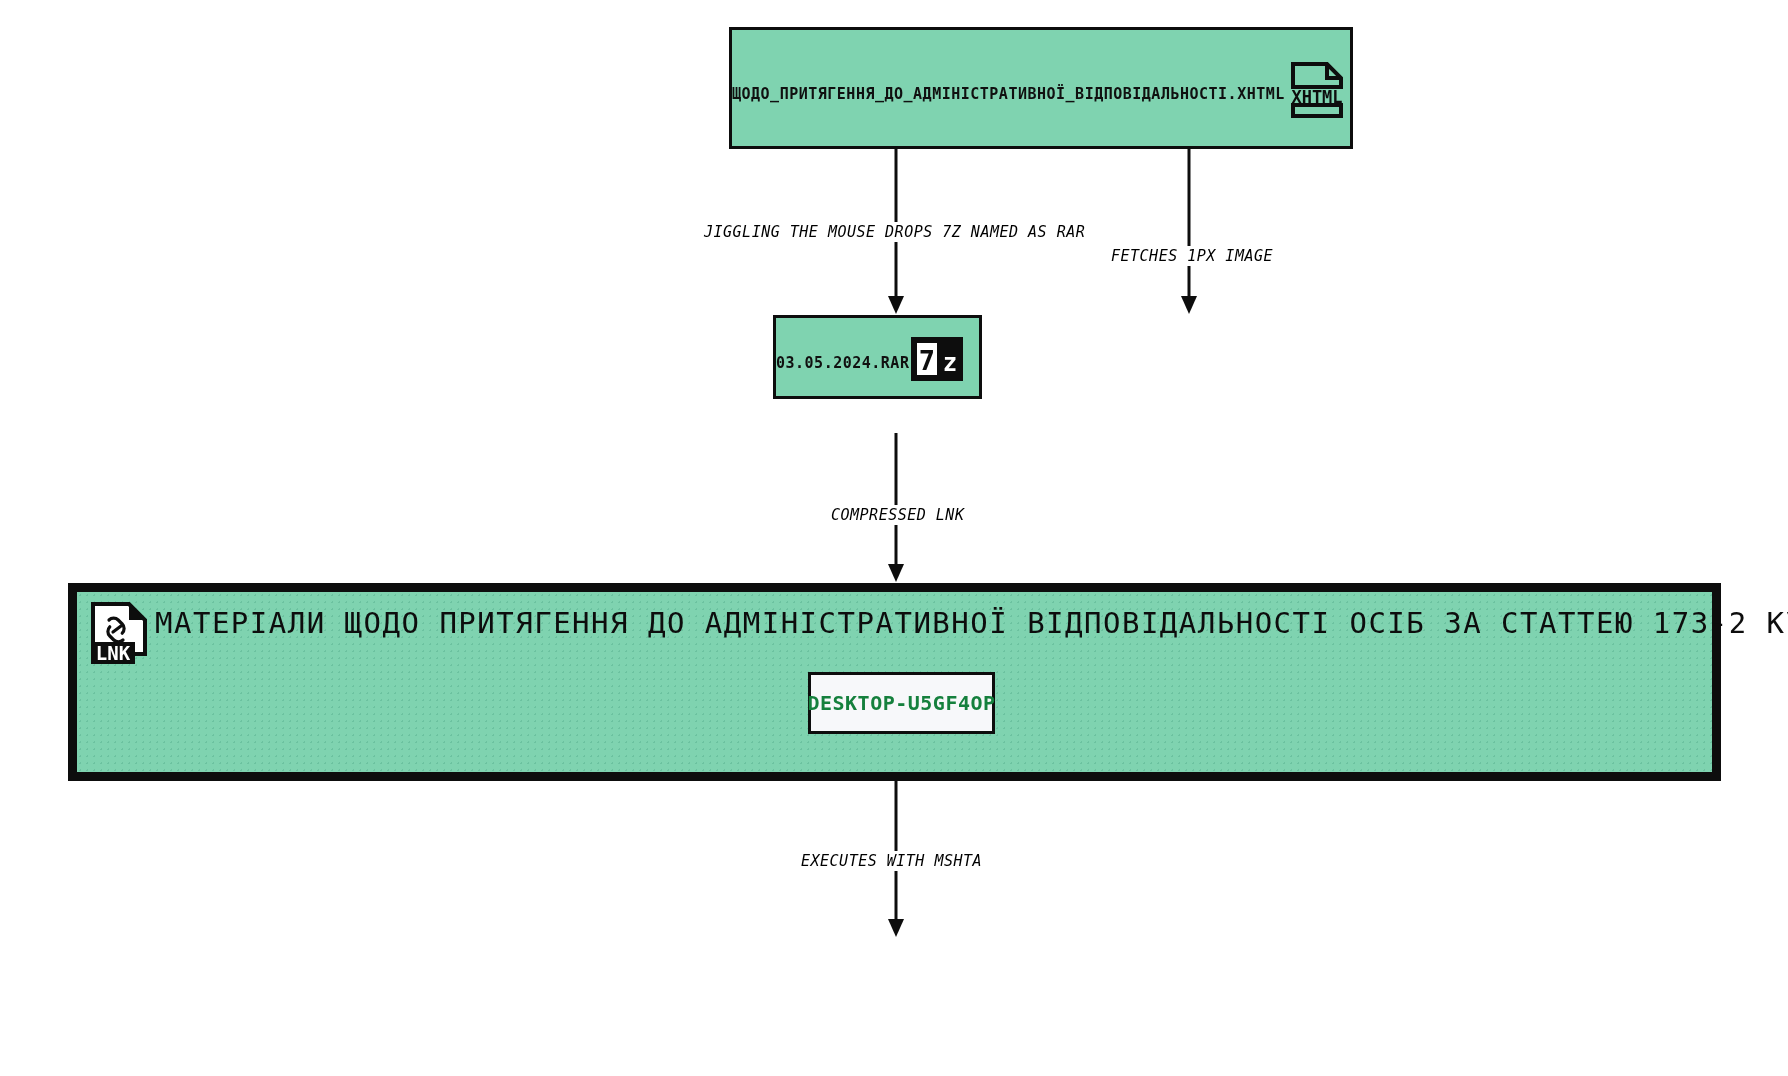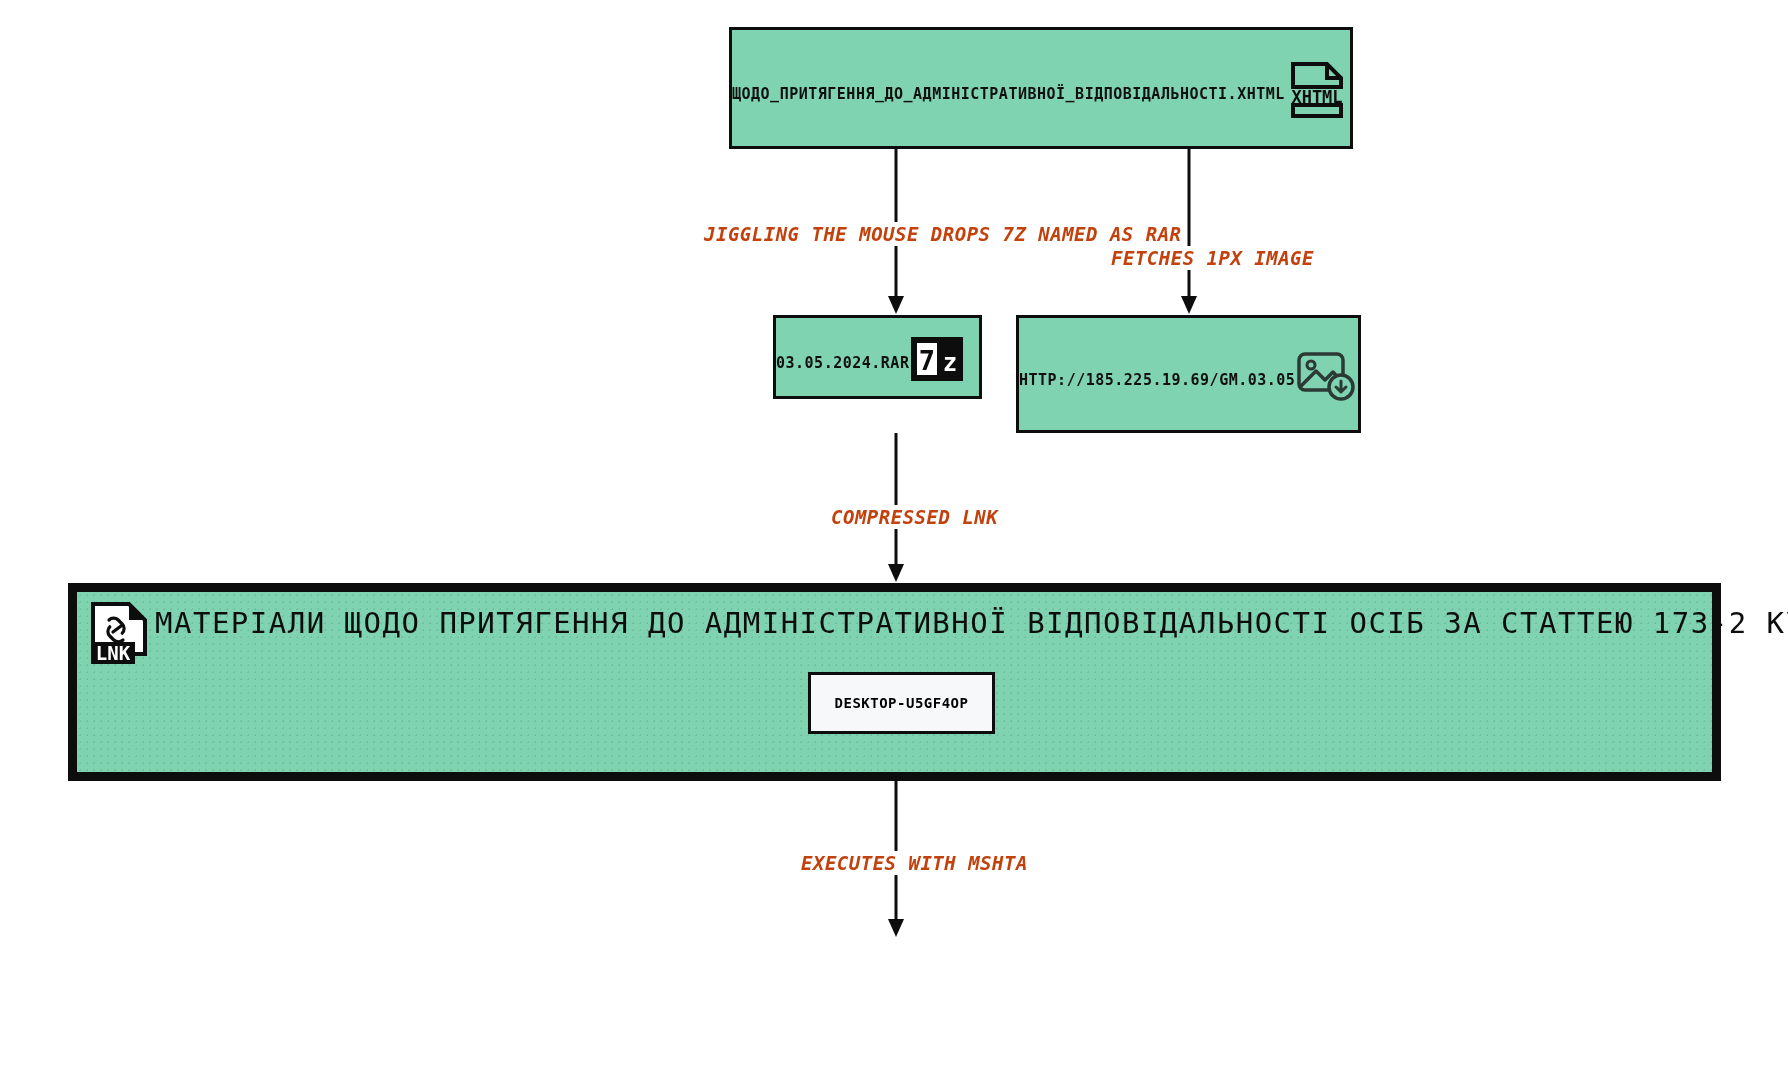--- a/index.html
+++ b/index.html
@@ -102,53 +102,52 @@
     width: 187px;
     height: 62px;
     background: #f7f8fa;
     border: 3px solid #0d0d0d;
     box-sizing: border-box;
     display: flex;
     align-items: center;
     justify-content: center;
   }
   #node-desktop .desktop-label {
-    font-size: 14px;
+    font-size: 20px;
     font-weight: bold;
     letter-spacing: .5px;
-    color: #000000;
+    color: #15803d;
     white-space: nowrap;
   }
 
   
   .edge-svg {
     position: absolute;
     inset: 0;
     width: 1788px;
     height: 1076px;
     pointer-events: none;
   }
   .edge-line {
     stroke: #0d0d0d;
     stroke-width: 3;
     fill: none;
   }
   .edge-head { fill: #0d0d0d; }
 
   .edge-label {
     position: absolute;
-    color: #c2410c;
+    color: #000000;
     font-family: "DejaVu Sans Mono", "Liberation Mono", monospace;
     font-style: italic;
-    font-size: 19px;
+    font-size: 15px;
     letter-spacing: .5px;
     white-space: nowrap;
     background: #ffffff;
     padding: 1px 3px;
-    font-weight: bold;
   }
   #label-drops  { left: 701px;  top: 222px; }
   #label-fetch  { left: 1108px; top: 222px; margin-top: 24px; }
   #label-comp   { left: 828px;  top: 505px; }
   #label-mshta  { left: 798px;  top: 851px; }
 </style>
 </head>
 <body>
 
 <div class="canvas">
@@ -190,32 +189,20 @@
     <div class="node-icon">
       <svg width="56" height="48" viewBox="0 0 56 48">
         <rect x="2" y="2" width="52" height="44" fill="#0d0d0d"></rect>
         <rect x="8" y="8" width="20" height="32" fill="#ffffff"></rect>
         <text x="18" y="35" font-family="DejaVu Sans Mono, monospace" font-size="27" font-weight="bold" text-anchor="middle" fill="#0d0d0d">7</text>
         <text x="41" y="36" font-family="DejaVu Sans Mono, monospace" font-size="24" font-weight="bold" text-anchor="middle" fill="#ffffff">z</text>
       </svg>
     </div>
   </div>
 
-  <div class="node" id="node-image">
-    <div class="node-title">HTTP://185.225.19.69/GM.03.05</div>
-    <div class="node-icon">
-      <svg width="62" height="52" viewBox="0 0 62 52">
-        <rect x="4" y="4" width="44" height="36" rx="6" fill="none" stroke="#2b3a34" stroke-width="3.5"></rect>
-        <circle cx="16" cy="15" r="4" fill="none" stroke="#2b3a34" stroke-width="3"></circle>
-        <path d="M6 36 L21 21 L30 30 L38 22 L47 32" fill="none" stroke="#2b3a34" stroke-width="3.5" stroke-linejoin="round" stroke-linecap="round"></path>
-        <circle cx="46" cy="37" r="12" fill="#7fd3b0" stroke="#2b3a34" stroke-width="3.5"></circle>
-        <path d="M46 31 V42 M41 37 L46 42 L51 37" fill="none" stroke="#2b3a34" stroke-width="3" stroke-linecap="round" stroke-linejoin="round"></path>
-      </svg>
-    </div>
-  </div>
 
   <div id="cluster-lnk">
     <div class="cluster-inner">
 
       <div class="cluster-icon">
         <svg width="62" height="66" viewBox="0 0 62 66">
           <path d="M4 4 H40 L56 20 V54 H4 Z" fill="#ffffff" stroke="#0d0d0d" stroke-width="4"></path>
           <path d="M40 4 L40 20 L56 20 Z" fill="#0d0d0d"></path>
           <g fill="none" stroke="#0d0d0d" stroke-width="3.2" stroke-linecap="round">
             <path d="M20 20 a6.5 6.5 0 0 1 9.2 0 l4 4 a6.5 6.5 0 0 1 0 9.2"></path>

